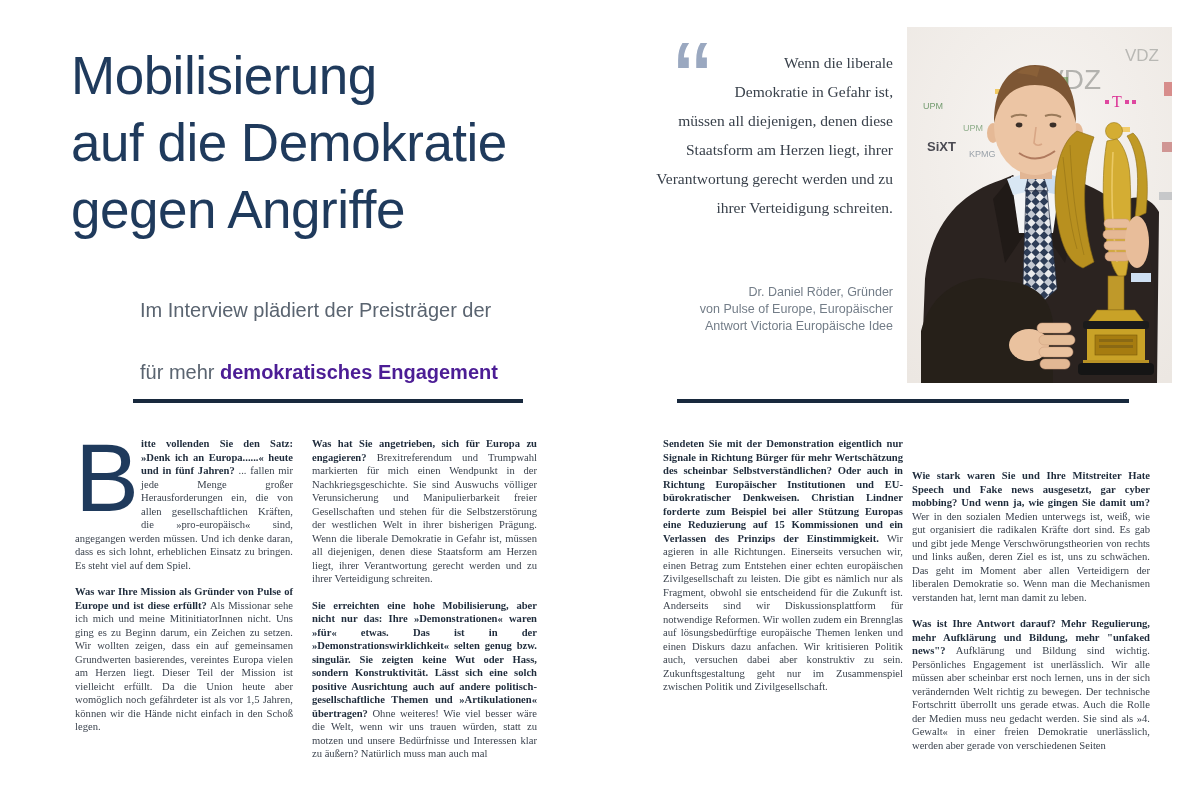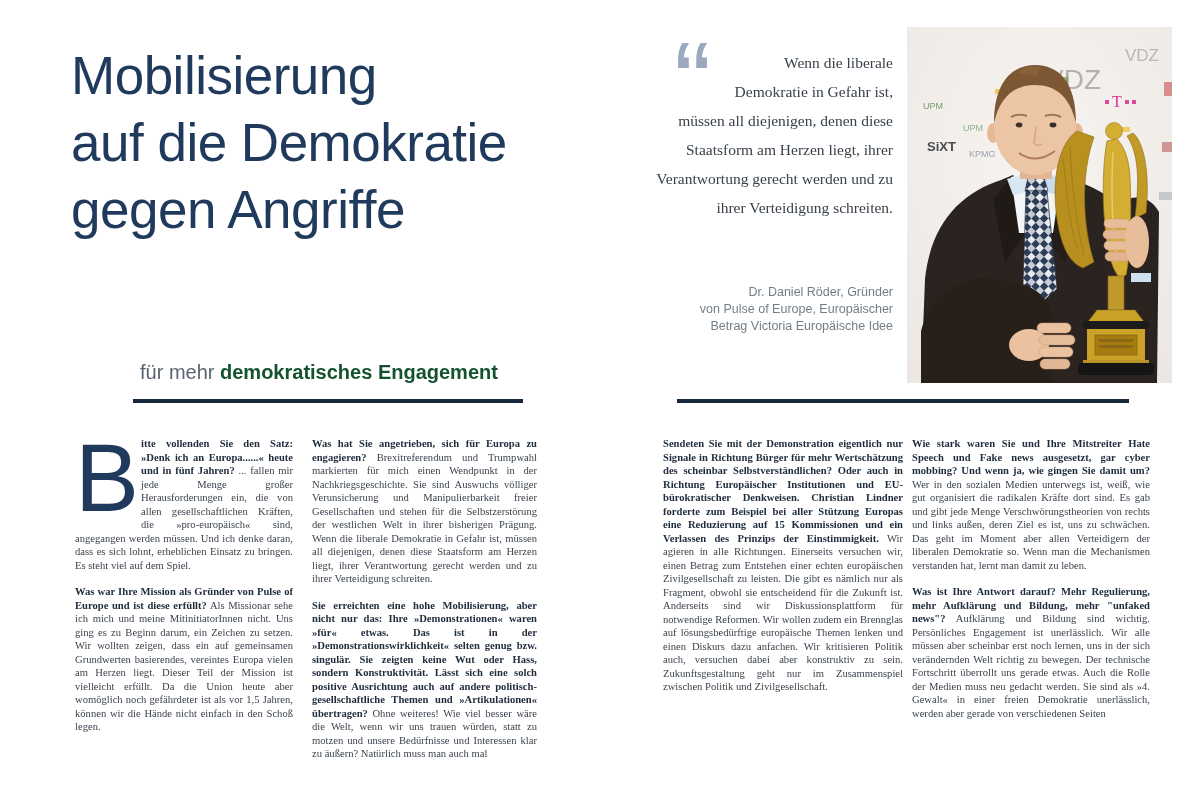--- a/index.html
+++ b/index.html
@@ -6,34 +6,34 @@
   .spread{position:relative;width:1200px;height:800px;background:#ffffff;overflow:hidden;
           font-family:"Liberation Serif",serif;padding-left:30px;}
   
   .headline{position:absolute;left:71px;top:42px;width:500px;
             font-family:"Liberation Sans",sans-serif;font-weight:400;
             font-size:53px;line-height:67px;letter-spacing:-0.5px;color:#1f3a5c;}
   
   .subtitle{position:absolute;left:140px;top:295px;width:420px;
             font-family:"Liberation Sans",sans-serif;font-size:20px;line-height:31px;
             color:#5a6470;}
-  .subtitle b{color:#14532d;font-weight:700;}
+  .subtitle b{color:#4c1d95;font-weight:700;}
   
   .rule{position:absolute;height:4px;background:#18293d;}
   .rule-left{left:133px;top:399px;width:390px;}
   .rule-right{left:677px;top:399px;width:452px;}
   
   .bodycol{position:absolute;top:437px;font-size:10.6px;line-height:13.5px;
            color:#3b434e;text-align:justify;}
   .bodycol p{margin:0 0 13px 0;}
   .bodycol .q{font-weight:700;color:#1f2c3c;}
   #lcol1{left:75px;width:218px;}
   #lcol2{left:312px;width:225px;}
   #rcol1{left:663px;width:240px;}
-  #rcol2{left:912px;width:238px;}
+  #rcol2{left:912px;width:238px;margin-top:32px;}
   .dropcap{float:left;width:60px;height:80px;margin:2px 6px 0 0;
            font-family:"Liberation Sans",sans-serif;font-weight:500;
            font-size:96px;line-height:78px;color:#1f3a5c;}
   
   .quote-block{position:absolute;left:653px;top:48px;width:240px;text-align:right;
                font-family:Liberation Serif, serif;font-size:15.5px;line-height:29px;
                color:#39414b;}
   .quote-spacer{float:left;width:70px;height:58px;}
   .quote-mark{position:absolute;left:674px;top:26px;
               font-family:"Liberation Sans",sans-serif;font-size:112px;line-height:1;
@@ -50,21 +50,21 @@
 
 <div class="spread">
 
   <div class="headline">
     <div>Mobilisierung</div>
     <div>auf die Demokratie</div>
     <div>gegen Angriffe</div>
   </div>
 
   <div class="subtitle">
-    <br>
+    <span>Im Interview plädiert der Preisträger der</span><br>
     <br>
     <span>für mehr </span><b>demokratisches Engagement</b>
   </div>
 
   <div class="rule rule-left"></div>
   <div class="rule rule-right"></div>
 
   <div class="bodycol" id="lcol1">
     <p><span class="dropcap">B</span><span class="q">itte vollenden Sie den Satz: »Denk ich an Europa......« heute und in fünf Jahren?</span><span> ... fallen mir jede Menge großer Herausforderungen ein, die von allen gesellschaftlichen Kräften, die »pro-europäisch« sind, angegangen werden müssen. Und ich denke daran, dass es sich lohnt, erheblichen Einsatz zu bringen. Es steht viel auf dem Spiel.</span></p>
     <p><span class="q">Was war Ihre Mission als Gründer von Pulse of Europe und ist diese erfüllt?</span><span> Als Missionar sehe ich mich und meine MitinitiatorInnen nicht. Uns ging es zu Beginn darum, ein Zeichen zu setzen. Wir wollten zeigen, dass ein auf gemeinsamen Grundwerten basierendes, vereintes Europa vielen am Herzen liegt. Dieser Teil der Mission ist vielleicht erfüllt. Da die Union heute aber womöglich noch gefährdeter ist als vor 1,5 Jahren, können wir die Hände nicht einfach in den Schoß legen.</span></p>
@@ -75,21 +75,21 @@
     <p><span class="q">Sie erreichten eine hohe Mobilisierung, aber nicht nur das: Ihre »Demonstrationen« waren »für« etwas. Das ist in der »Demonstrationswirklichkeit« selten genug bzw. singulär. Sie zeigten keine Wut oder Hass, sondern Konstruktivität. Lässt sich eine solch positive Ausrichtung auch auf andere politisch-gesellschaftliche Themen und »Artikulationen« übertragen?</span><span> Ohne weiteres! Wie viel besser wäre die Welt, wenn wir uns trauen würden, statt zu motzen und unsere Bedürfnisse und Interessen klar zu äußern? Natürlich muss man auch mal</span></p>
   </div>
 
   <div class="quote-mark">“</div>
   <div class="quote-block">
     <span class="quote-spacer"></span><span>Wenn die liberale Demokratie in Gefahr ist, müssen all diejenigen, denen diese Staatsform am Herzen liegt, ihrer Verantwortung gerecht werden und zu ihrer Verteidigung schreiten.</span>
   </div>
   <div class="attribution">
     <span>Dr. Daniel Röder, Gründer</span><br>
     <span>von Pulse of Europe, Europäischer</span><br>
-    <span>Betrag Victoria Europäische Idee</span>
+    <span>Antwort Victoria Europäische Idee</span>
   </div>
 
   <div class="photo">
     <svg width="265" height="356" viewBox="0 0 265 356" xmlns="http://www.w3.org/2000/svg">
       <defs>
         <radialGradient id="wallgrad" cx="50%" cy="35%" r="80%">
           <stop offset="0%" stop-color="#f7f4f1"></stop>
           <stop offset="100%" stop-color="#ece7e2"></stop>
         </radialGradient>
         <pattern id="tiepat" width="12" height="12" patternUnits="userSpaceOnUse" patternTransform="rotate(45 130 200)">

